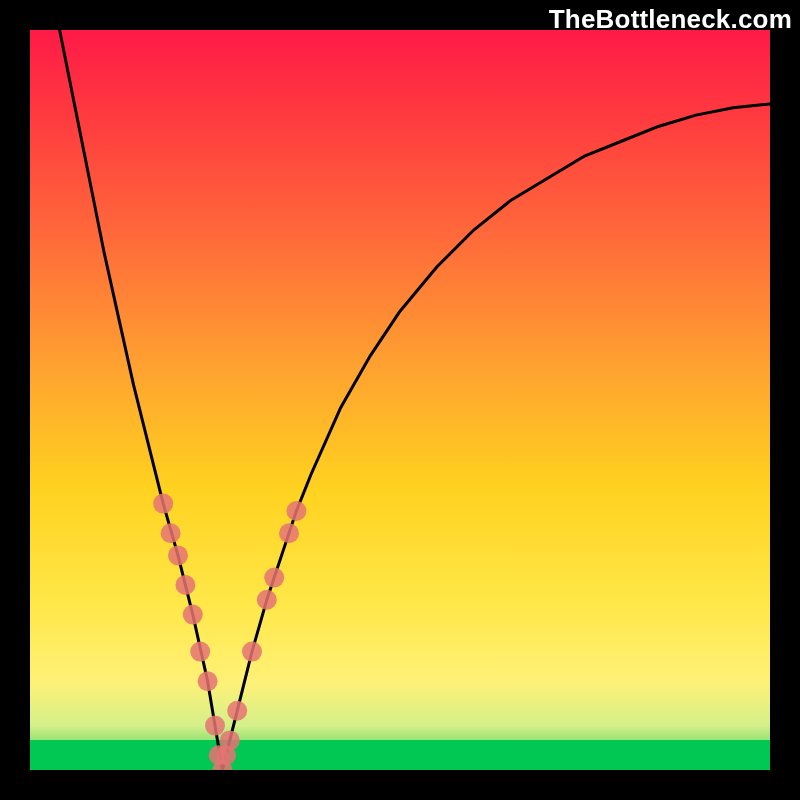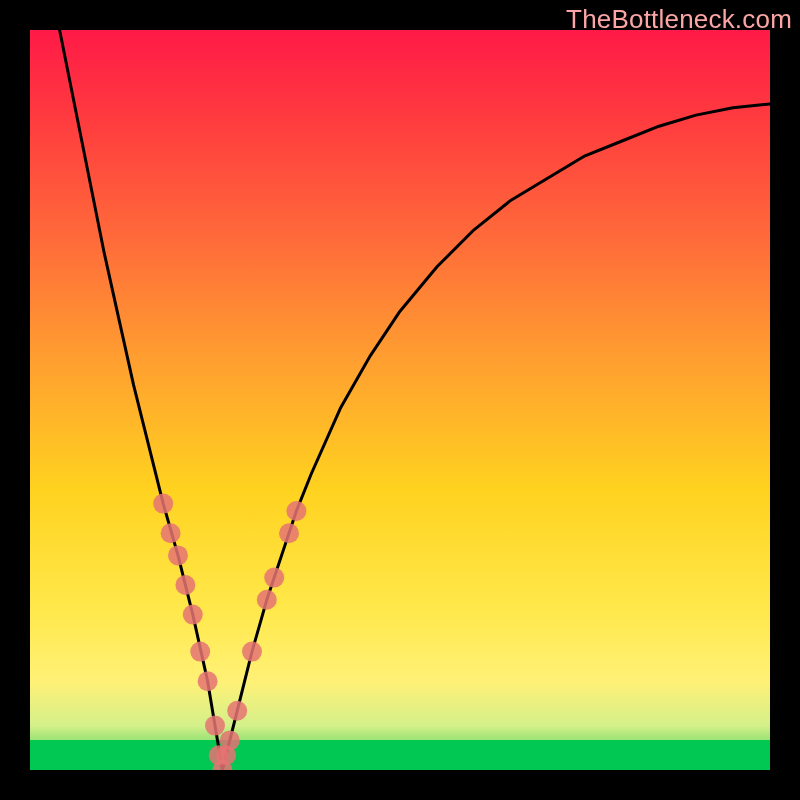--- a/index.html
+++ b/index.html
@@ -23,23 +23,23 @@
     position: absolute;
     left: 30px;
     top: 30px;
     width: 740px;
     height: 740px;
   }
   .watermark {
     position: absolute;
     top: 4px;
     right: 8px;
-    color: #fca5a5;
+    color: #ffffff;
     font-size: 26px;
-    font-weight: 400;
+    font-weight: 700;
     letter-spacing: 0.2px;
     user-select: none;
   }
 </style>
 </head>
 <body>
 
 <div class="frame">
   <svg class="plot" viewBox="0 0 740 740" width="740" height="740">
     <defs>

